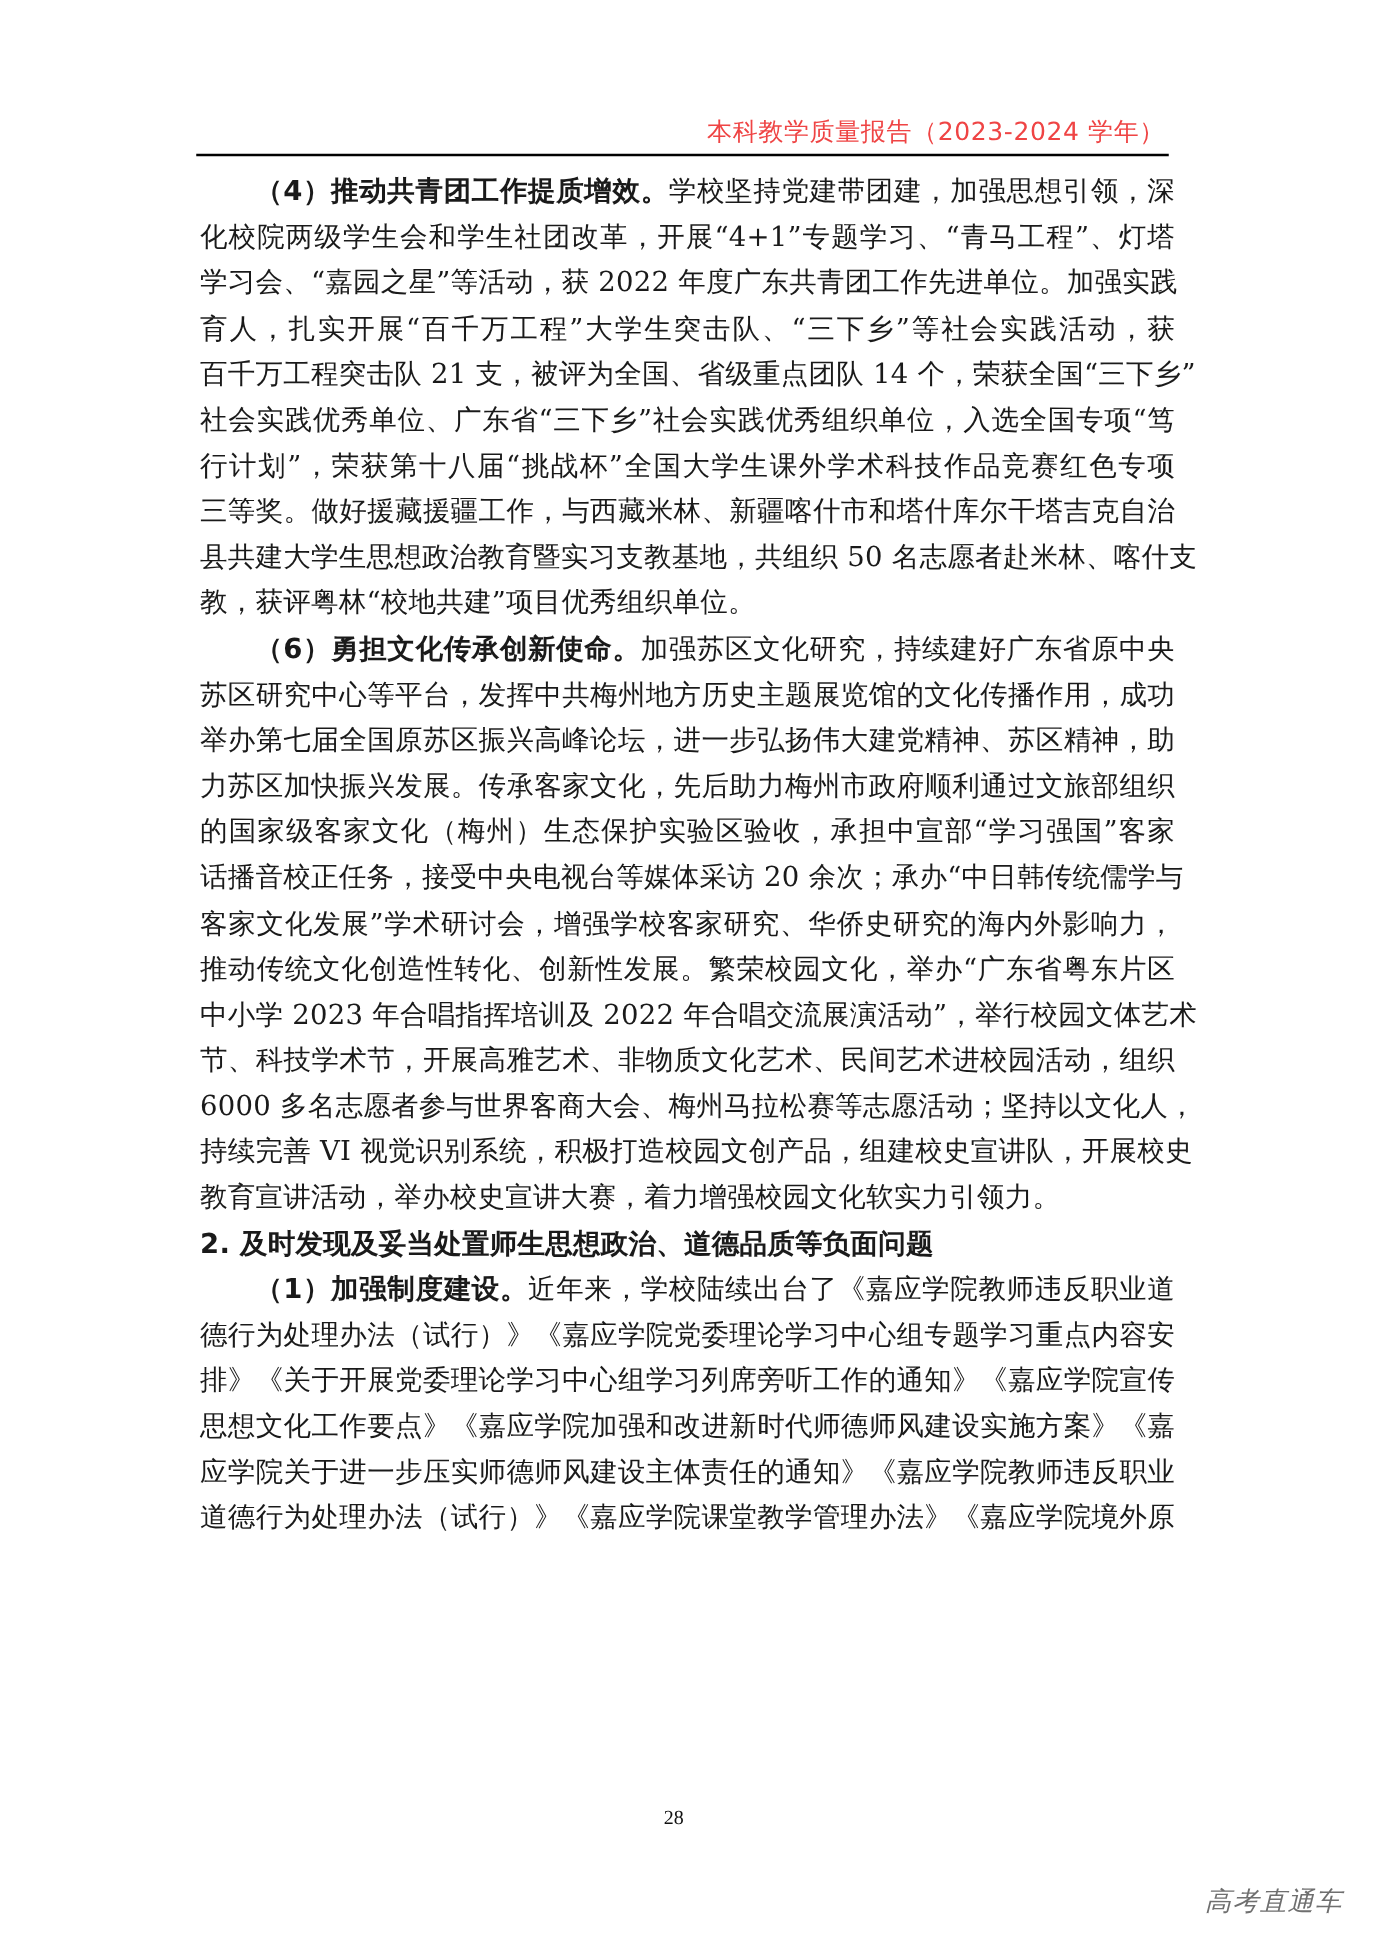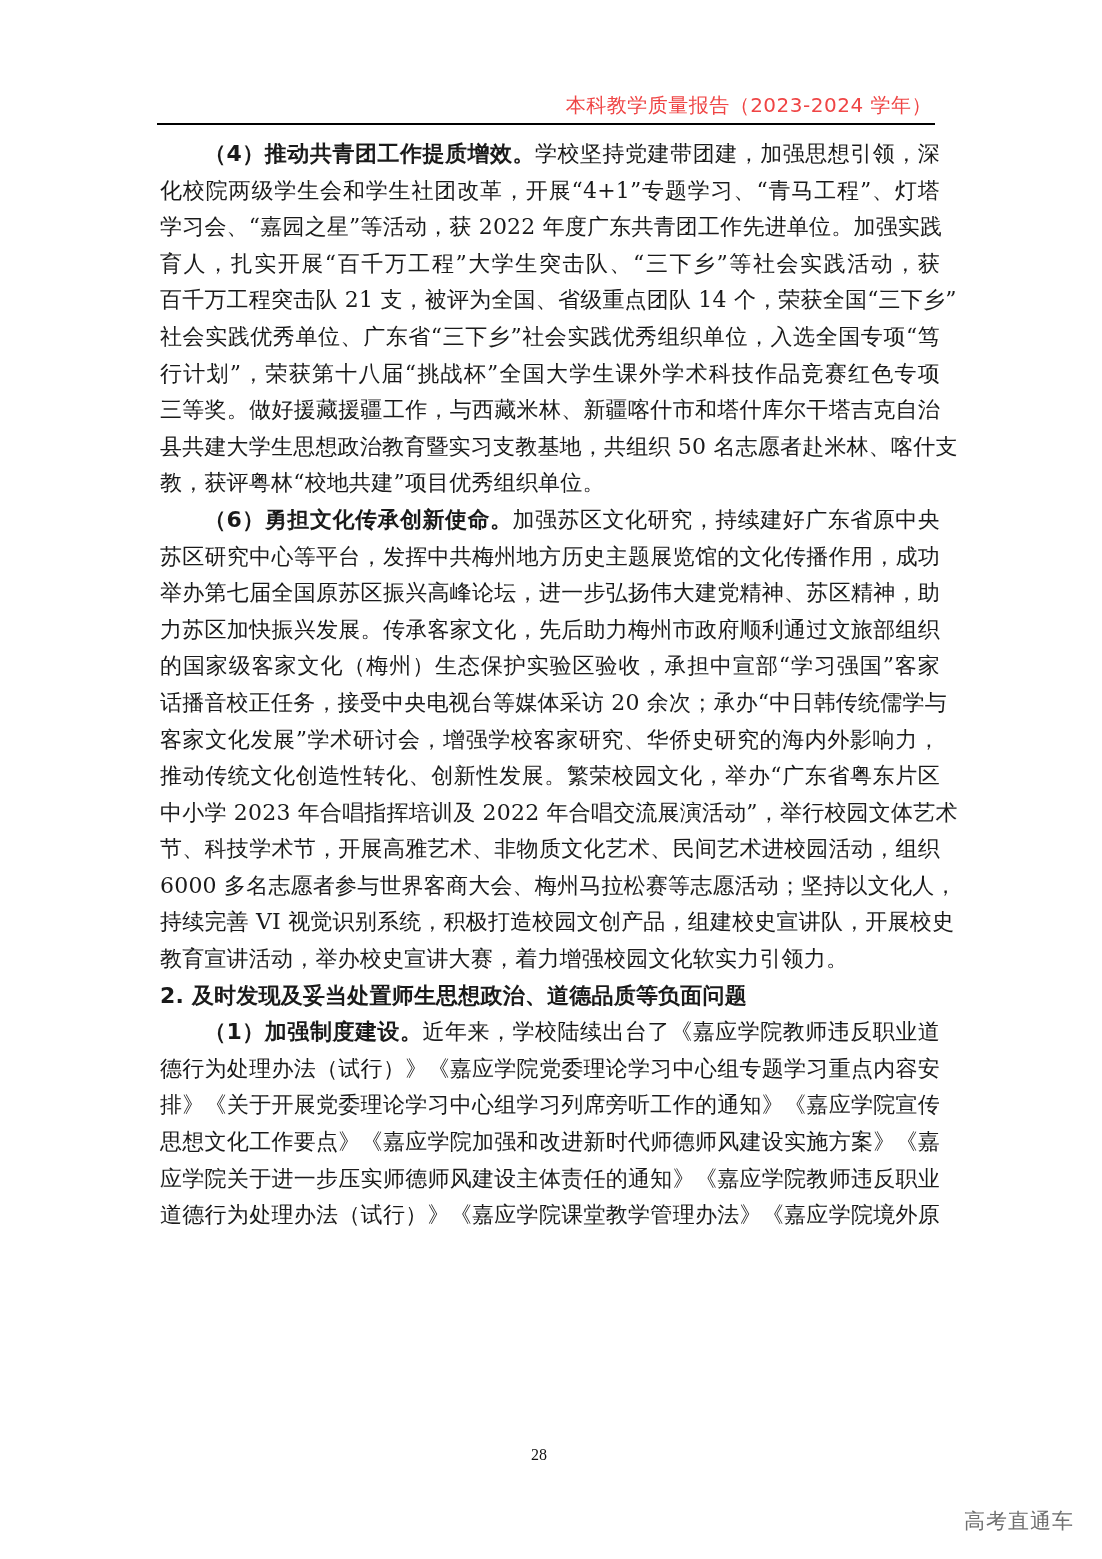--- a/index.html
+++ b/index.html
@@ -75,20 +75,21 @@
     margin-left: 31px;
   }
   .watermark {
     position: absolute;
     right: 28px;
     top: 1507px;
     font-family: "DejaVu Sans", "Liberation Sans", sans-serif;
     font-size: 21px;
     color: #6f6f6f;
     letter-spacing: 1px;
+    font-style: italic;
   }
 </style>
 </head>
 <body>
 
 <div class="header-title">本科教学质量报告（2023-2024 学年）</div>
 <div class="header-rule"></div>
 
 <div class="body-text">
 

